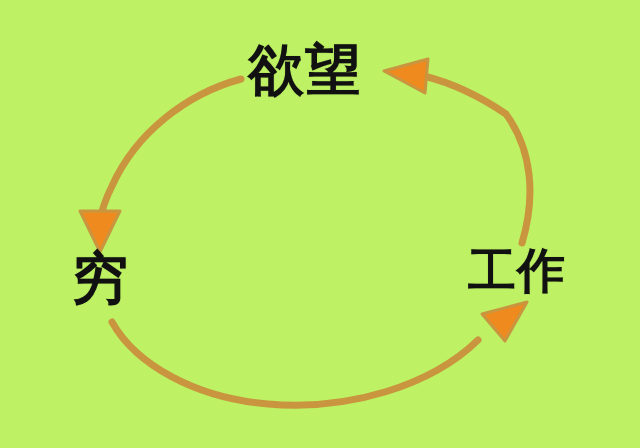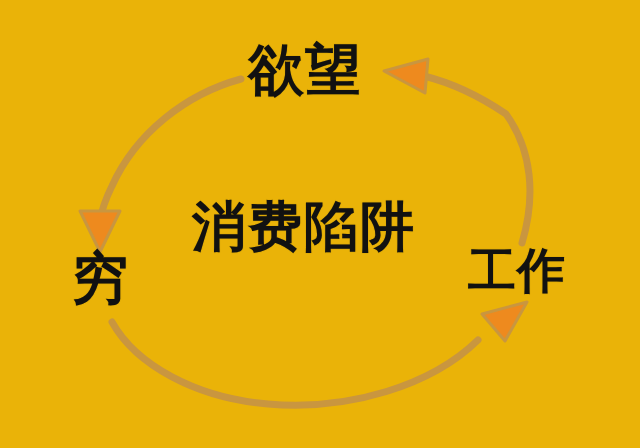--- a/index.html
+++ b/index.html
@@ -10,21 +10,21 @@
   body {
     width: 640px;
     height: 448px;
     font-family: "DejaVu Sans", sans-serif;
     overflow: hidden;
   }
   #diagram-root {
     position: relative;
     width: 640px;
     height: 448px;
-    background: #eab308;
+    background: #bef264;
   }
   #cycle-svg {
     position: absolute;
     left: 0;
     top: 0;
     width: 640px;
     height: 448px;
   }
   .node-label {
     position: absolute;
@@ -82,15 +82,14 @@
     </g>
 
   </svg>
 
   <div id="label-desire" class="node-label">欲望</div>
 
   <div id="label-work" class="node-label">工作</div>
 
   <div id="label-poor" class="node-label">穷</div>
 
-  <div id="label-center" class="node-label">消费陷阱</div>
 
 </div>
 
 </body></html>

